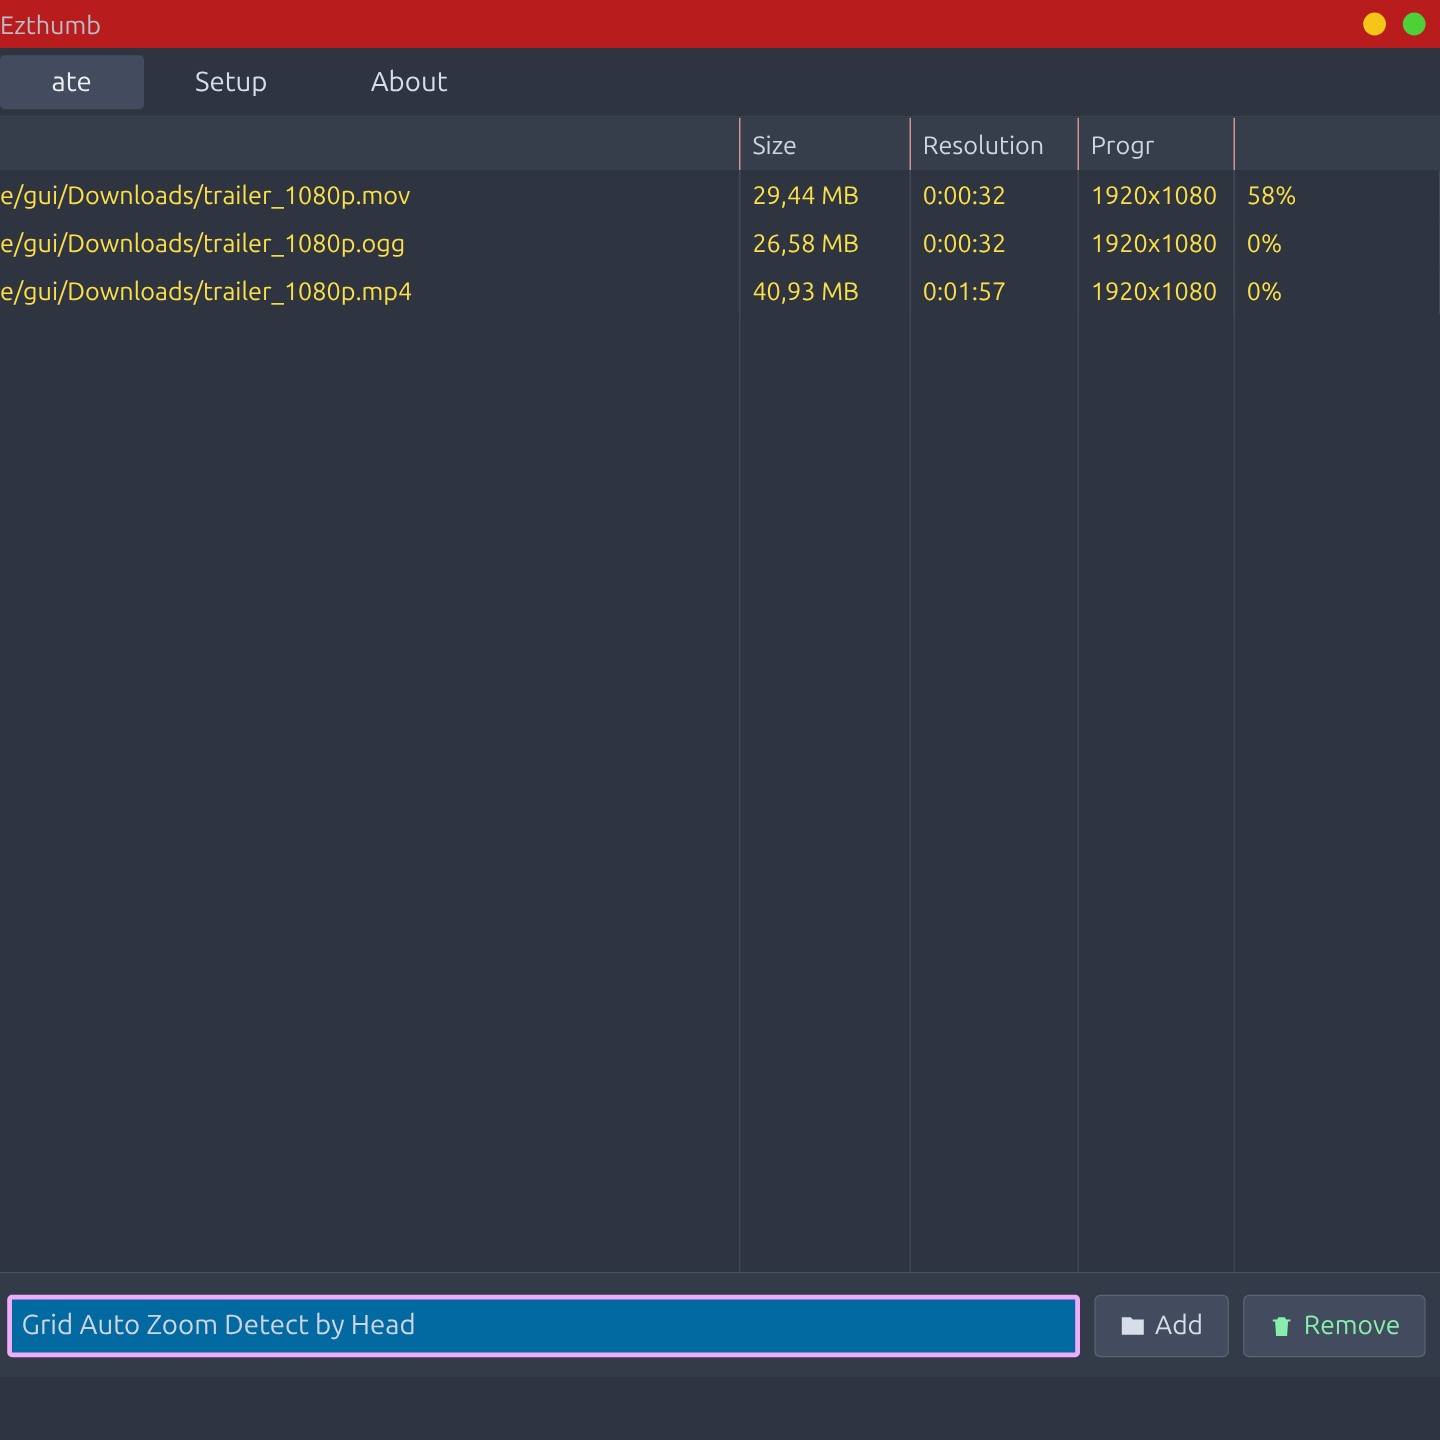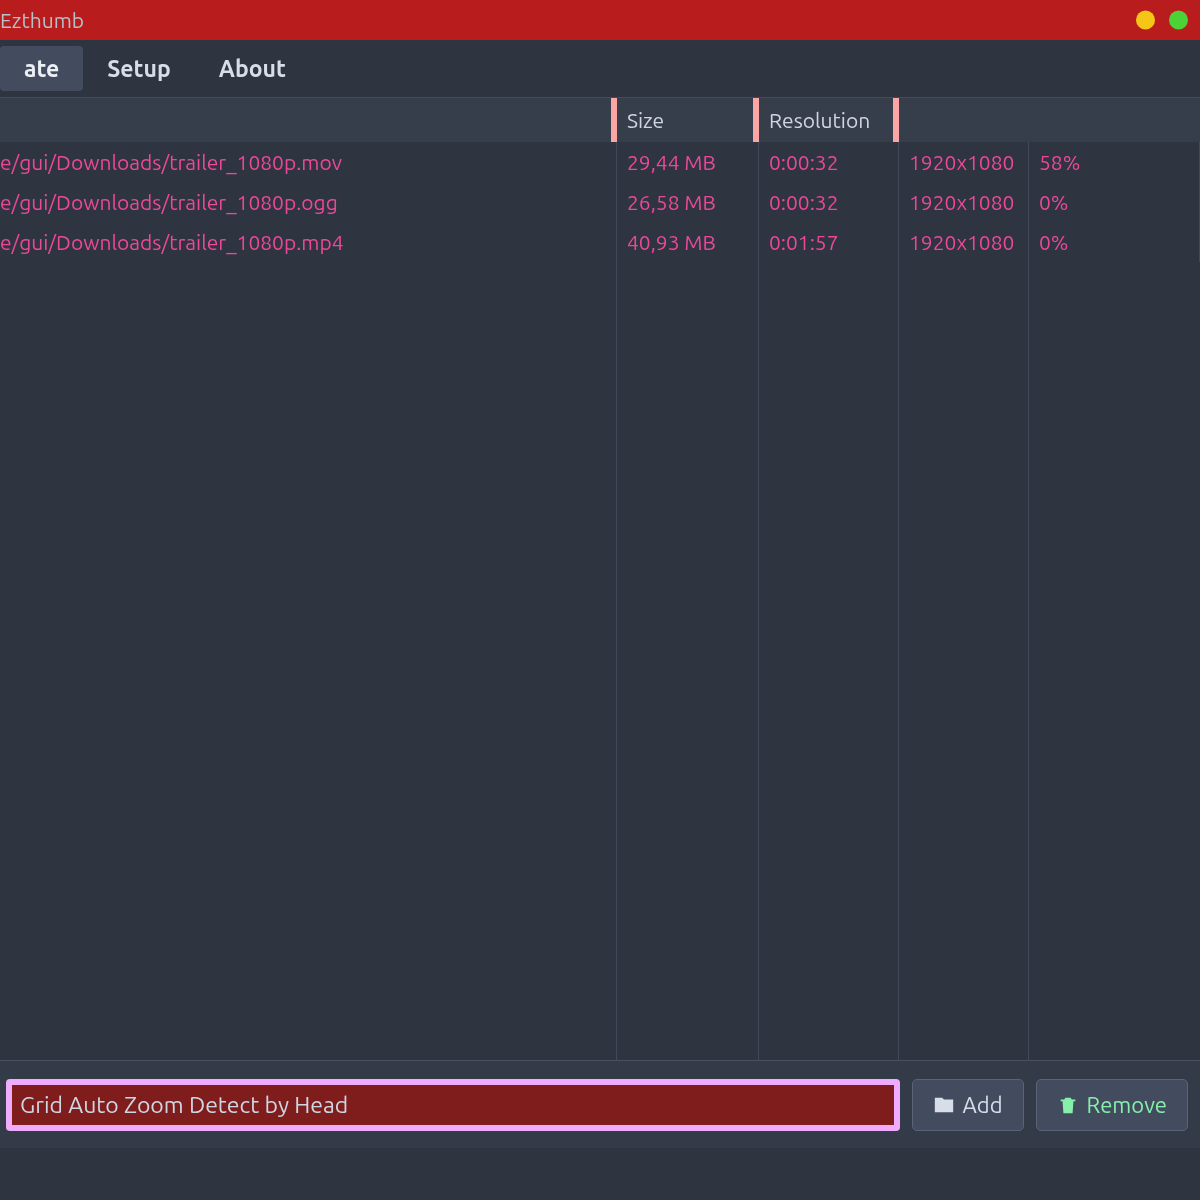--- a/index.html
+++ b/index.html
@@ -41,25 +41,24 @@
   
   .menubar {
     height: 58px;
     background: #2e3440;
     display: flex;
     align-items: center;
     padding-left: 0;
     border-bottom: 1px solid #444c59;
   }
   .menu-item {
-    padding: 10px 24px;
+    padding: 10px 43px;
     font-size: 23px;
     color: #d8dee9;
     cursor: pointer;
-    font-weight: bold;
   }
   .menu-item.active {
     background: #434c5e;
     border-radius: 4px;
     color: #eceff4;
   }
 
   
   .main {
     flex: 1;
@@ -88,31 +87,31 @@
     height: 44px;
   }
   .th, .td {
     display: flex;
     align-items: center;
     padding: 4px 10px;
     white-space: nowrap;
     overflow: hidden;
   }
   .th {
-    border-right: 6px solid #fca5a5;
+    border-right: 1px solid #fca5a5;
     font-weight: 400;
   }
   .tbody-wrap {
     flex: 1;
     position: relative;
     background: #2e3440;
   }
   .trow {
     height: 40px;
-    color: #ec4899;
+    color: #fde047;
   }
   .trow .td {
     border-right: 1px solid #414a59;
   }
   .trow .td:first-child { padding-left: 0; }
   
   .vlines {
     position: absolute;
     top: 0; bottom: 0; left: 0; right: 0;
     display: grid;
@@ -131,22 +130,22 @@
     height: 88px;
     background: #343b48;
     display: flex;
     align-items: center;
     padding: 0 0 0 0;
     border-top: 1px solid #4a5262;
   }
   .status-field {
     flex: 1;
     margin: 0 12px 0 6px;
-    background: #7f1d1d;
-    border: 6px solid #f0abfc;
+    background: #0369a1;
+    border: 4px solid #f0abfc;
     height: 52px;
     border-radius: 4px;
     display: flex;
     align-items: center;
     padding: 0 8px;
     color: #cfd6e3;
     font-size: 23px;
     overflow: hidden;
     white-space: nowrap;
   }
@@ -196,20 +195,21 @@
     <span>About</span>
   </div>
 </div>
 
 <div class="main">
   <div class="table">
     <div class="thead">
       <div class="th"></div>
       <div class="th">Size</div>
       <div class="th">Resolution</div>
+      <div class="th">Progr</div>
     </div>
     <div class="tbody-wrap">
       <div class="vlines">
         <div></div>
           <div></div>
           <div></div>
           <div></div>
           <div></div>
       </div>
       <div class="tbody">

